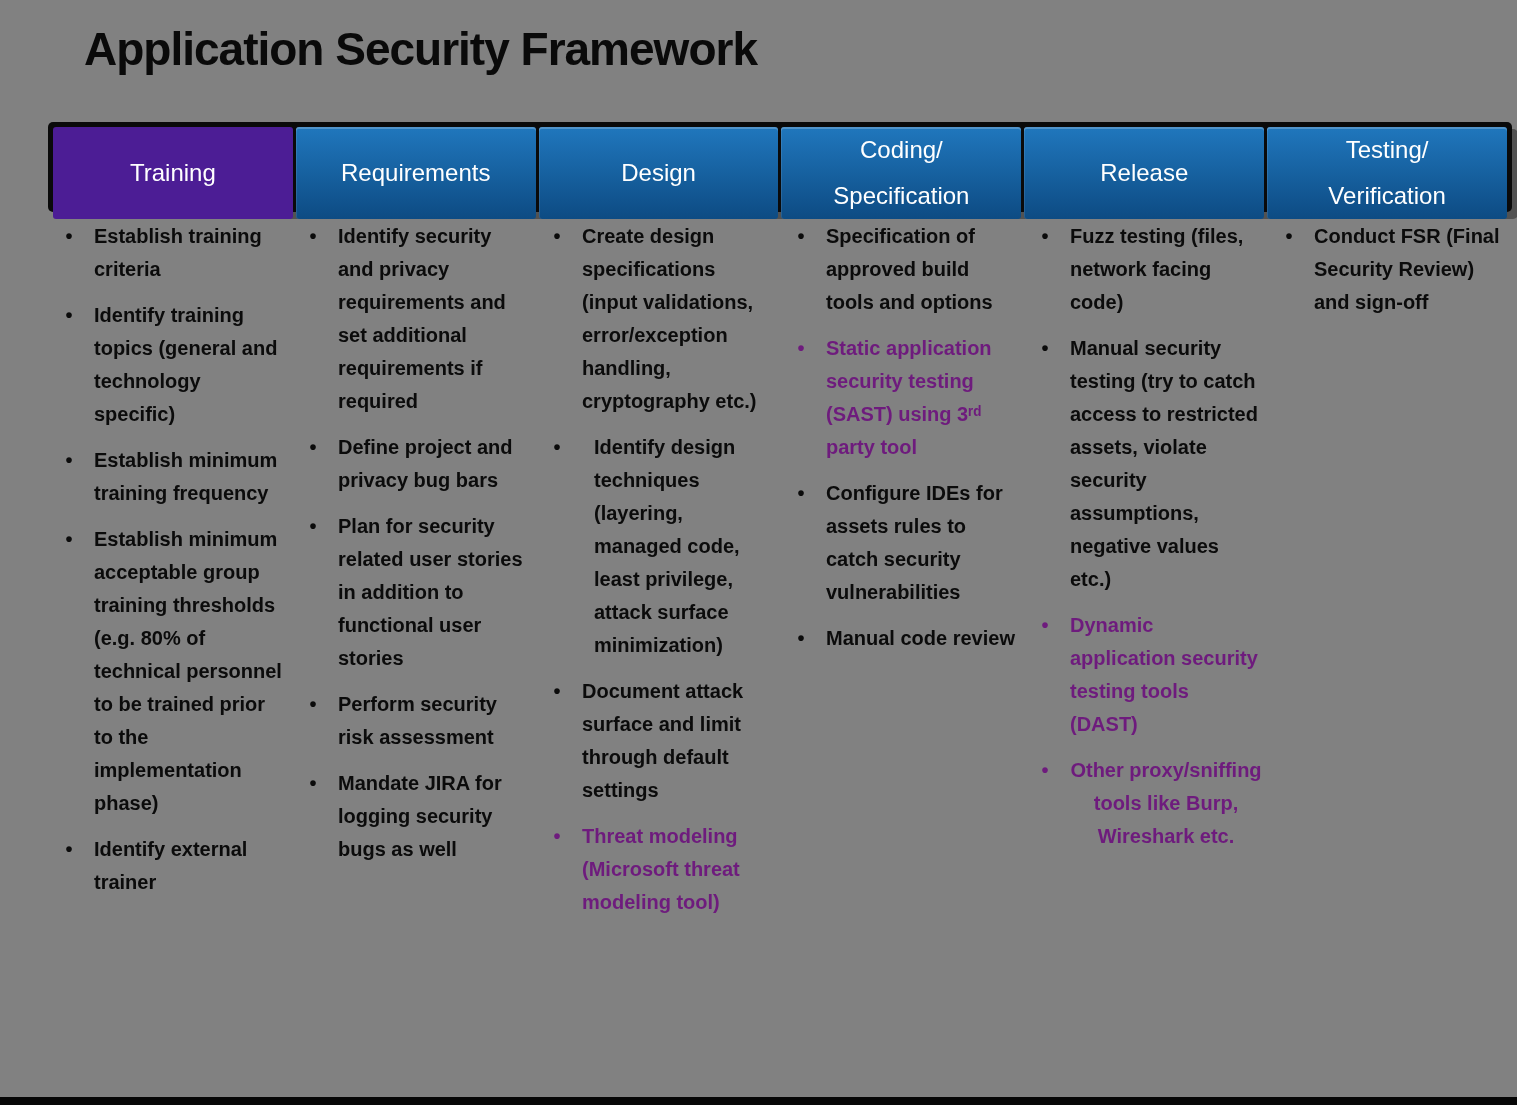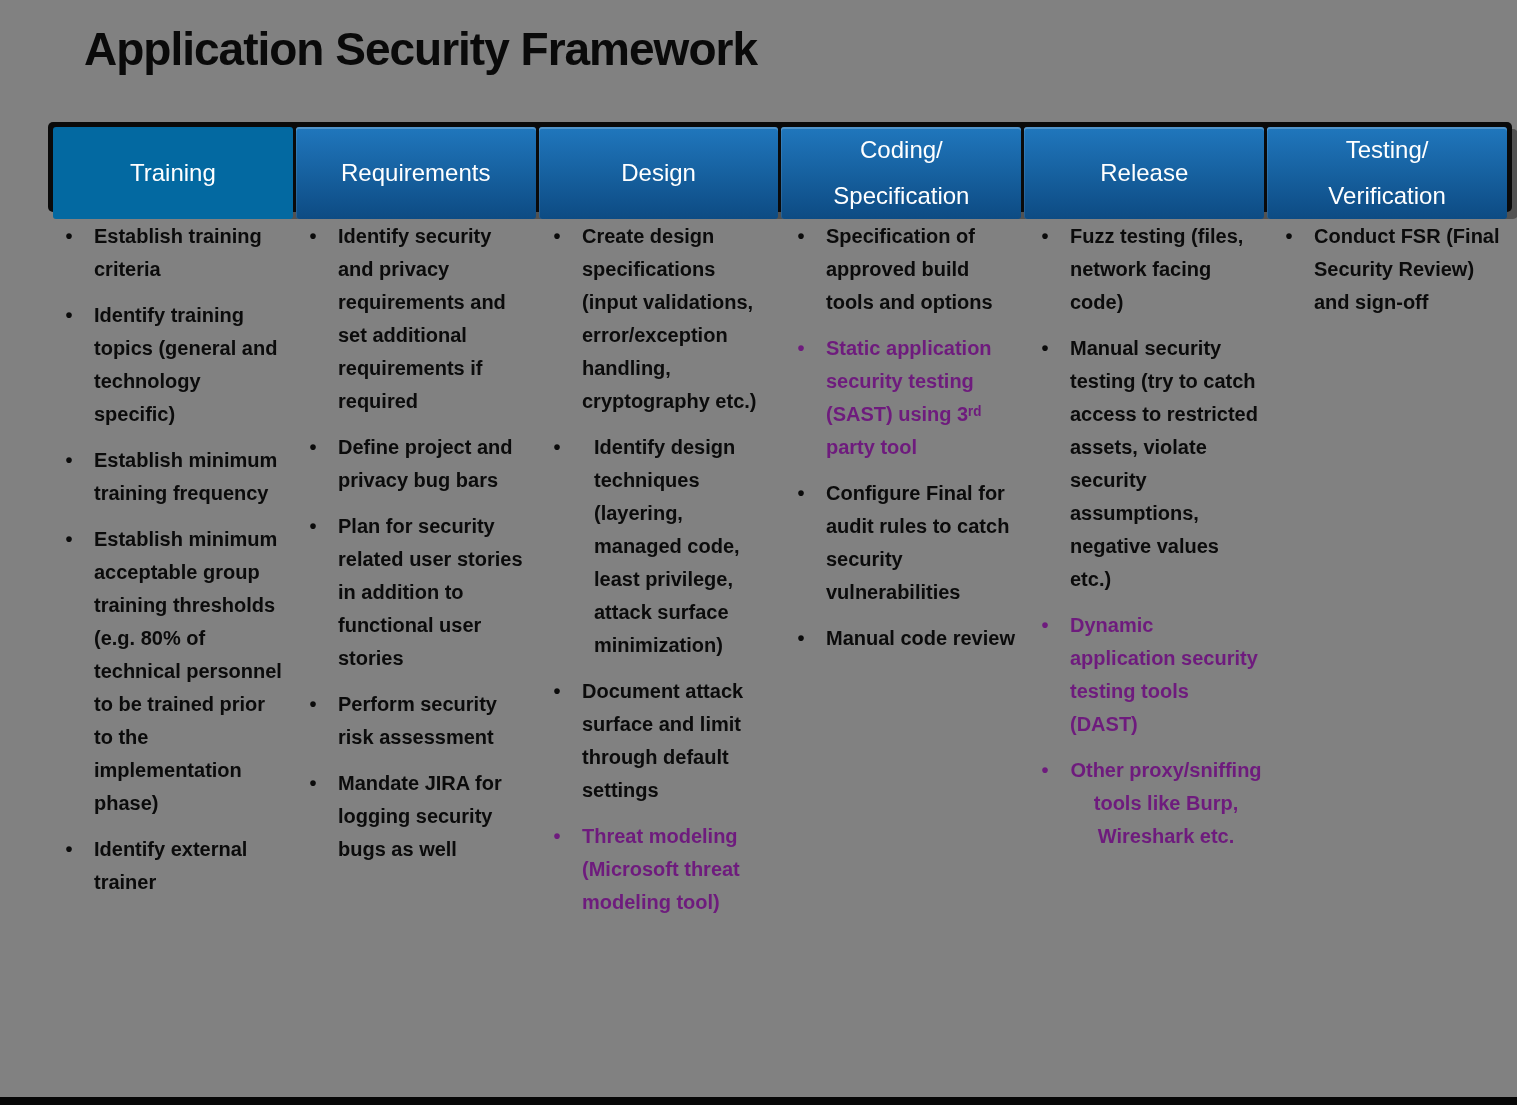--- a/index.html
+++ b/index.html
@@ -27,21 +27,21 @@
     border-radius:3px;
     display:flex; align-items:center; justify-content:center;
     text-align:center; color:#ffffff;
     font-size:24px; line-height:46px;
     white-space:pre-line;
     background:linear-gradient(#2077bd,#0d4b83);
     box-shadow:inset 0 2px 0 rgba(255,255,255,0.22), inset 1px 0 0 rgba(255,255,255,0.10);
     cursor:default;
   }
   .tab.active {
-    background:#0369a1;
+    background:#4c1d95;
     box-shadow:none;
   }
   .content {
     position:absolute; left:48px; top:214px; width:1464px;
     display:grid; grid-template-columns:repeat(6,1fr);
   }
   .col { padding:6px 4px 0 10px; }
   .item {
     display:flex;
     margin-bottom:13px;
@@ -142,21 +142,21 @@
     <div class="item">
       <span class="bullet" style="color: rgb(11, 11, 11);">•</span>
       <span class="text" style="color: rgb(11, 11, 11);">Specification of approved build tools and options</span>
     </div>
     <div class="item">
       <span class="bullet" style="color: rgb(110, 27, 125);">•</span>
       <span class="text" style="color: rgb(110, 27, 125);">Static application security testing (SAST) using 3ʳᵈ party tool</span>
     </div>
     <div class="item">
       <span class="bullet" style="color: rgb(11, 11, 11);">•</span>
-      <span class="text" style="color: rgb(11, 11, 11);">Configure Final for audit rules to catch security vulnerabilities</span>
+      <span class="text" style="color: rgb(11, 11, 11);">Configure IDEs for assets rules to catch security vulnerabilities</span>
     </div>
     <div class="item">
       <span class="bullet" style="color: rgb(11, 11, 11);">•</span>
       <span class="text" style="color: rgb(11, 11, 11);">Manual code review</span>
     </div>
   </div>
 
   <div class="col">
     <div class="item">
       <span class="bullet" style="color: rgb(11, 11, 11);">•</span>

